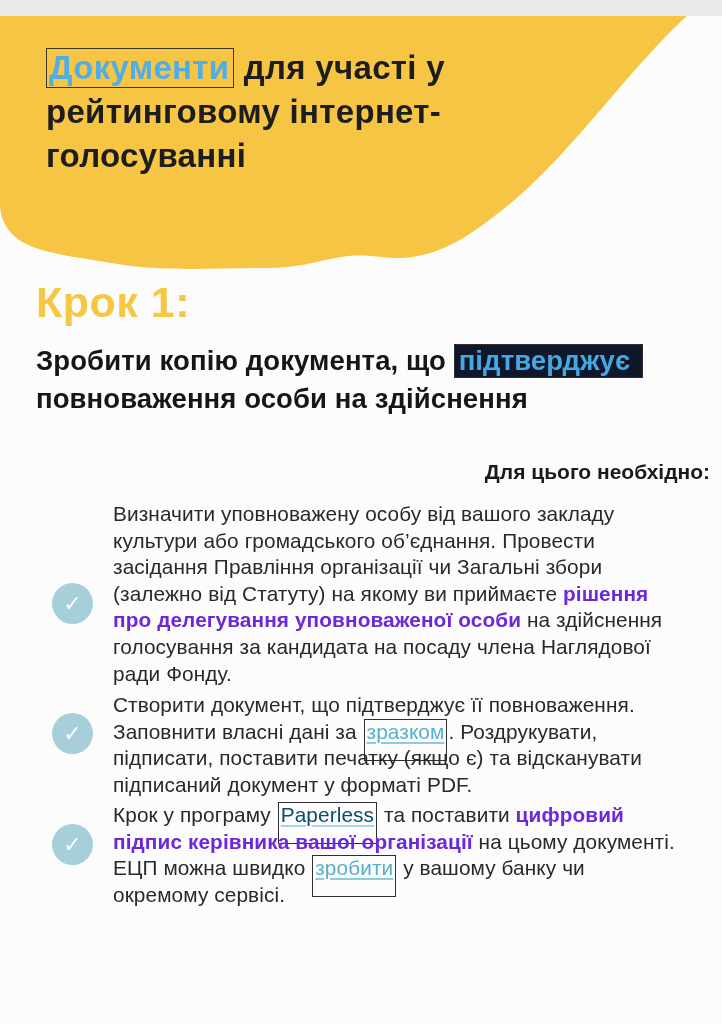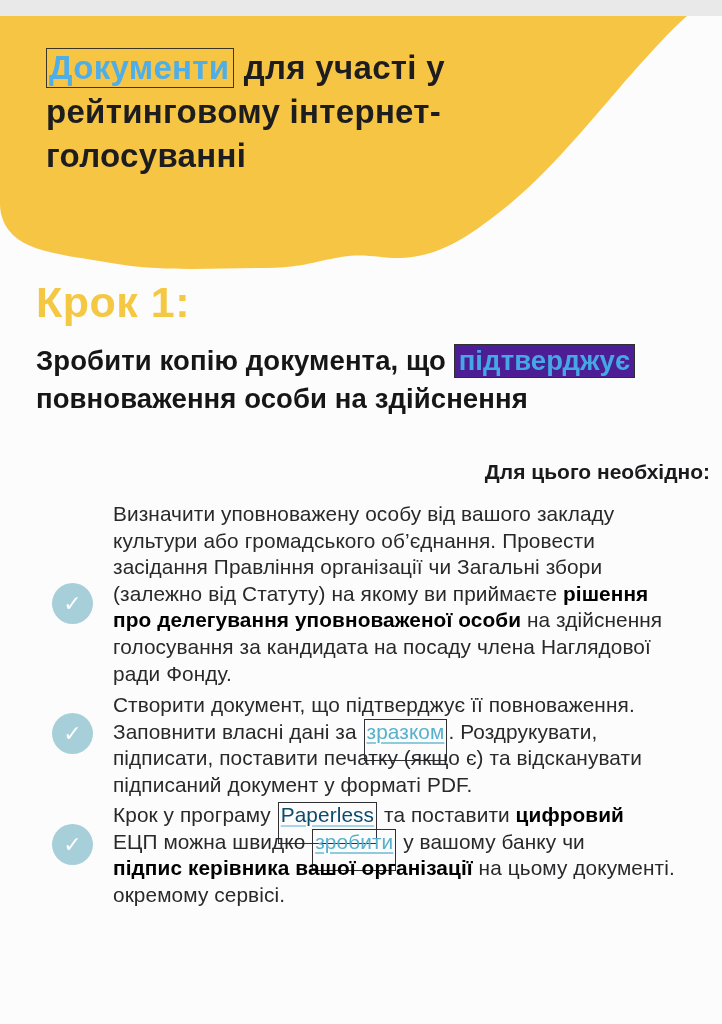--- a/index.html
+++ b/index.html
@@ -19,33 +19,33 @@
   }
   .step-heading{
     position:absolute;left:36px;top:262px;
     font-size:43px;font-weight:bold;color:#F5C843;letter-spacing:.5px;
   }
   .intro{
     position:absolute;left:36px;top:326px;
     font-size:27.5px;font-weight:bold;line-height:38px;color:#161616;letter-spacing:.1px;
   }
   .s-hl2{
-    color:#45A7E3;background:#4c1d95;border:1.5px solid #2F2F33;
-    padding:0 4px 1px 4px;cursor:pointer;
+    color:#45A7E3;background:#0f172a;border:1.5px solid #2F2F33;
+    padding:0 12px 1px 4px;cursor:pointer;
   }
   .subheading{
     position:absolute;left:0;top:444px;width:710px;text-align:right;
     font-size:21px;font-weight:bold;color:#1A1A1C;
   }
   .bullet-text{
     position:absolute;left:113px;font-size:20.8px;line-height:26.6px;
     color:#29292B;letter-spacing:.1px;font-weight:normal;
   }
   .b1{top:485px}.b2{top:676px}.b3{top:786px}
-  .s-b{font-weight:bold;color:#000000;}
+  .s-b{font-weight:bold;color:#6d28d9;}
   .s-link,.s-link2{
     border:1.5px solid #2F2F33;padding:0 2px 17px 2px;margin:0 1px;cursor:pointer;
     text-decoration:underline;text-decoration-thickness:1.5px;text-underline-offset:3px;
   }
   .s-link{color:#58B0CD;text-decoration-color:#8FCBDD;}
   .s-link2{color:#0c4a6e;text-decoration-color:#A8D5E8;}
   .check{
     position:absolute;left:52px;width:41px;height:41px;border-radius:50%;
     background:#A7CFD9;color:#FFFFFF;display:flex;align-items:center;justify-content:center;
     font-size:22px;font-weight:bold;
@@ -104,20 +104,20 @@
       <div class="line"><span>Заповнити власні дані за </span><span class="s-link">зразком</span><span>. Роздрукувати,</span></div>
       <div class="line"><span>підписати, поставити печатку (якщо є) та відсканувати</span></div>
       <div class="line"><span>підписаний документ у форматі PDF.</span></div>
     </div>
 
   <div class="check c3">
       <span>✓</span>
     </div>
   <div class="bullet-text b3">
       <div class="line"><span>Крок у програму </span><span class="s-link2">Paperless</span><span> та поставити </span><span class="s-b">цифровий</span></div>
+      <div class="line"><span class="s-b">підпис керівника вашої організації</span><span> на цьому документі.</span></div>
       <div class="line"><span>ЕЦП можна швидко </span><span class="s-link">зробити</span><span> у вашому банку чи</span></div>
-      <div class="line"><span class="s-b">підпис керівника вашої організації</span><span> на цьому документі.</span></div>
       <div class="line"><span>окремому сервісі.</span></div>
     </div>
 
   <div class="footer-bar"></div>
 
 </div>
 
 </body></html>

